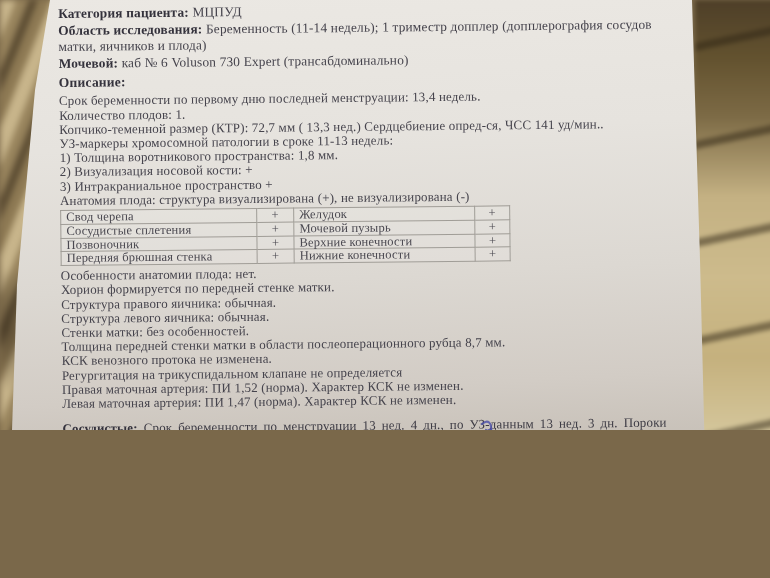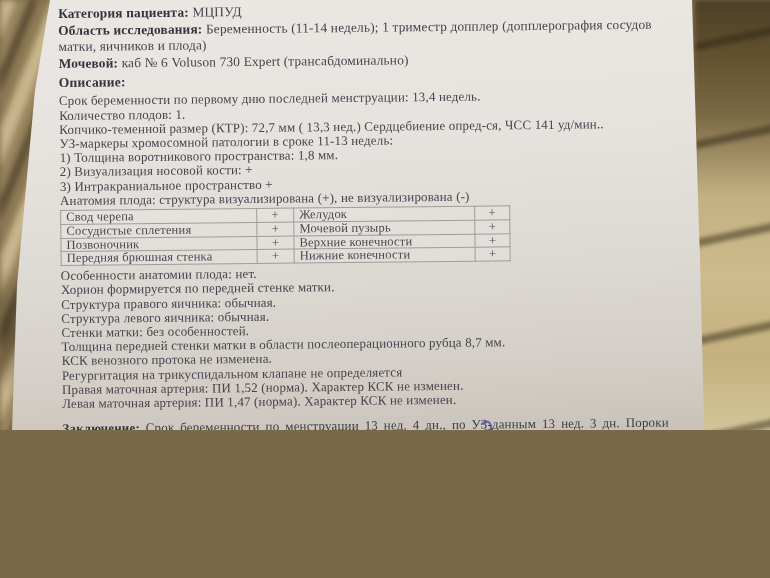--- a/index.html
+++ b/index.html
@@ -127,21 +127,21 @@
     <div class="ln">Структура левого яичника: обычная.</div>
     <div class="ln">Стенки матки: без особенностей.</div>
     <div class="ln">Толщина передней стенки матки в области послеоперационного рубца 8,7 мм.</div>
     <div class="ln">КСК венозного протока не изменена.</div>
     <div class="ln">Регургитация на трикуспидальном клапане не определяется</div>
     <div class="ln">Правая маточная артерия: ПИ 1,52 (норма). Характер КСК не изменен.</div>
     <div class="ln">Левая маточная артерия: ПИ 1,47 (норма). Характер КСК не изменен.</div>
 
     <div class="concl">
       <div class="ln">
-        <span class="lab">Заключение:</span>
+        <span class="lab">Сосудистые:</span>
         <span>Срок беременности по менструации 13  нед. 4 дн.,  по УЗ-данным  13  нед.  3  дн.  Пороки</span>
       </div>
       <div class="ln">развития, видимые при ультразвуковом обследовании в данный срок беременности:  не выявлены.</div>
     </div>
 
     <div class="doctor-row">
       <span class="doctor-label">Врач:</span>
       <span class="doctor-name">Россинская И. А.</span>
     </div>
   </div>

